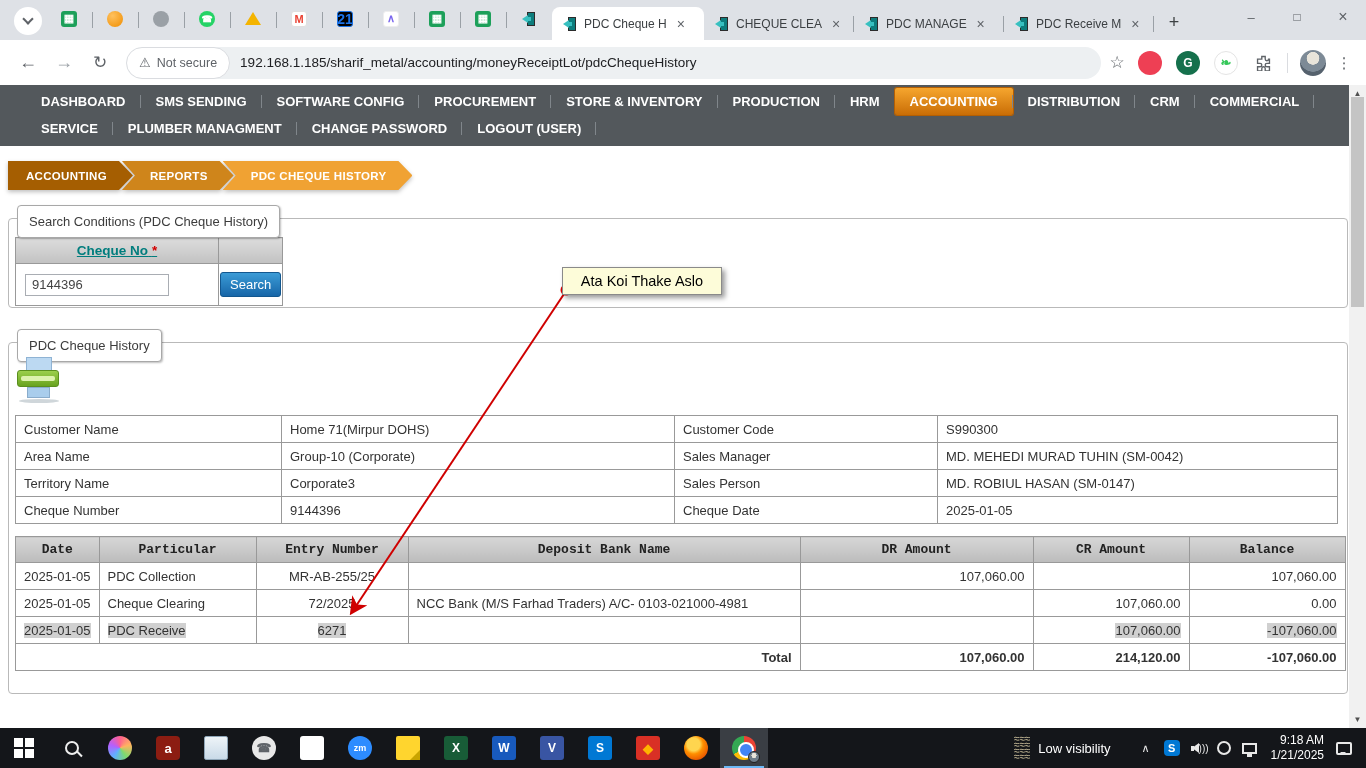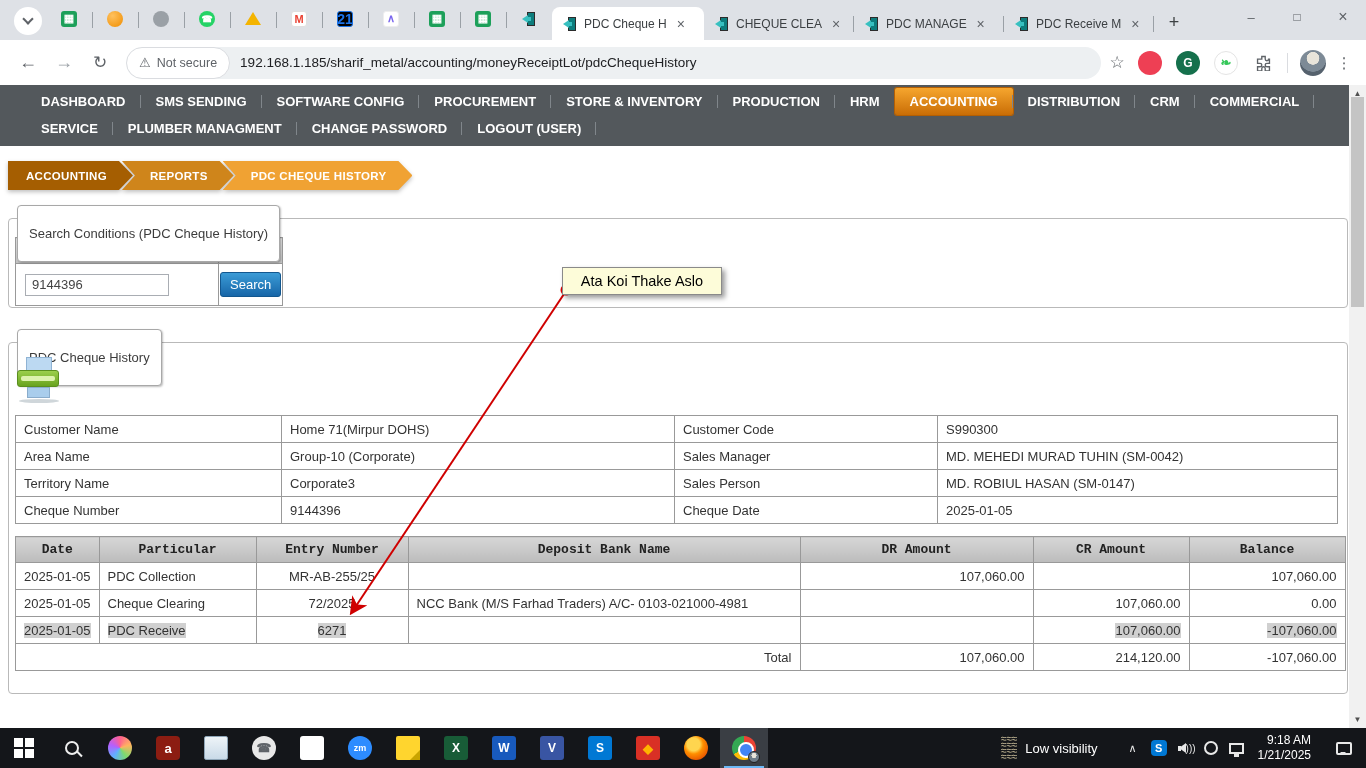--- a/index.html
+++ b/index.html
@@ -96,21 +96,21 @@
     letter-spacing:0.3px; padding:0 26px 0 18px;
     clip-path:polygon(0 0, calc(100% - 14px) 0, 100% 50%, calc(100% - 14px) 100%, 0 100%); }
   .crumb + .crumb { margin-left:-11px; padding-left:28px;
     clip-path:polygon(0 0, calc(100% - 14px) 0, 100% 50%, calc(100% - 14px) 100%, 0 100%, 13px 50%); }
   .c1 { background:#a55e01; }
   .c2 { background:#cf851b; }
   .c3 { background:#f0a233; }
 
   .panel { position:relative; margin:0 18px 0 8px; border:1px solid #b9b9b9; border-radius:4px; }
   .panel-legend { position:absolute; top:-14px; left:8px; background:#fff; border:1px solid #a8a8a8;
-    border-radius:4px; padding:20px 11px; font-size:13px; color:#3c3c3c; box-shadow:1px 1px 2px rgba(0,0,0,0.25); }
+    border-radius:4px; padding:8px 11px; font-size:13px; color:#3c3c3c; box-shadow:1px 1px 2px rgba(0,0,0,0.25); }
   .search-panel { margin-top:28px; height:90px; }
   .search-table { border-collapse:collapse; margin:18px 0 0 6px; }
   .search-table th, .search-table td { border:1px solid #999; }
   .search-table th { background:linear-gradient(#dcdcdc, #c2c2c2); width:203px; height:26px;
     color:#007d7d; font-size:13.5px;text-decoration:underline; }
   .search-table th .req { color:#d20000; }
   .search-table th.empty { width:62px; }
   .search-table td { height:42px; background:#fff; }
   .cheque-input { width:144px; height:22px; margin-left:8px; border:1px solid #a9adb3; font-size:13px;
     color:#444; padding:0 6px; }
@@ -128,21 +128,21 @@
 
   table.info { border-collapse:collapse; margin:12px 0 0 6px; table-layout:fixed; }
   table.info td { border:1px solid #999; height:27px; font-size:13px; color:#333; padding:0 8px; background:#fff;
     white-space:nowrap; overflow:hidden; }
 
   table.grid { border-collapse:collapse; margin:12px 0 0 6px; table-layout:fixed; }
   table.grid th { border:1px solid #999; height:26px; background:linear-gradient(#d6d6d6, #bcbcbc);
     font-size:13px; color:#222;font-family:Liberation Mono, monospace; }
   table.grid td { border:1px solid #999; height:27px; font-size:13px; color:#333; padding:0 8px; background:#fff;
     white-space:nowrap; overflow:hidden; }
-  td.ctr { text-align:center; } td.rt { text-align:right; } td.bold { font-weight:normal; }
+  td.ctr { text-align:center; } td.rt { text-align:right; } td.bold { font-weight:bold; }
   .sel { background:#d0d0d0; }
 
   .anno-tip { position:absolute; left:562px; top:121px; width:160px; height:28px; background:#fdfcd9;
     border:1px solid #8a8a8a; box-shadow:3px 3px 5px rgba(0,0,0,0.4); display:flex; align-items:center;
     justify-content:center; font-size:14.5px; color:#000; z-index:30; }
   .anno-svg { position:absolute; left:0; top:0; width:100%; height:100%; z-index:29; pointer-events:none; }
 
   
   .taskbar { position:absolute; left:0; bottom:0; width:1366px; height:40px; background:#14161a;
     display:flex; align-items:stretch; color:#fff; }
@@ -183,21 +183,21 @@
   .tray-ic { width:26px; height:40px; display:flex; align-items:center; justify-content:center; color:#e8e8e8; }
   .tray-chev:before { content:"\2227"; font-size:11px; }
   .tray-skype { font-size:11px; font-weight:bold; color:#fff; }
   .tray-skype span { background:#0078d4; width:16px; height:16px; border-radius:4px; display:flex; align-items:center; justify-content:center; }
   .spk { width:0; height:0; border:5px solid transparent; border-right:7px solid #e8e8e8; position:relative; margin-right:2px; }
   .spk:before { content:""; position:absolute; left:-1px; top:-2.5px; width:3px; height:5px; background:#e8e8e8; }
   .spk-w { color:#e8e8e8; font-size:10px; margin-left:-2px; }
   .cam { width:14px; height:14px; border:2px solid #e8e8e8; border-radius:50%; }
   .net { width:15px; height:11px; border:2px solid #e8e8e8; position:relative; }
   .net:after { content:""; position:absolute; left:3px; bottom:-5px; width:5px; height:3px; background:#e8e8e8; }
-  .clock { text-align:right; font-size:12px; line-height:15px; color:#fff; margin:0 25px 0 8px; white-space:nowrap; }
+  .clock { text-align:right; font-size:12px; line-height:15px; color:#fff; margin:0 12px 0 8px; white-space:nowrap; }
   .bubble { width:16px; height:13px; border:2px solid #e8e8e8; border-radius:2px; position:relative; margin-right:8px; }
   .bubble:after { content:""; position:absolute; left:2px; bottom:-5px; border:3px solid transparent; border-top-color:#e8e8e8; }
 </style>
 </head>
 <body>
 
 <div class="window">
 
   <div class="tabstrip">
     <div class="tabsearch">

